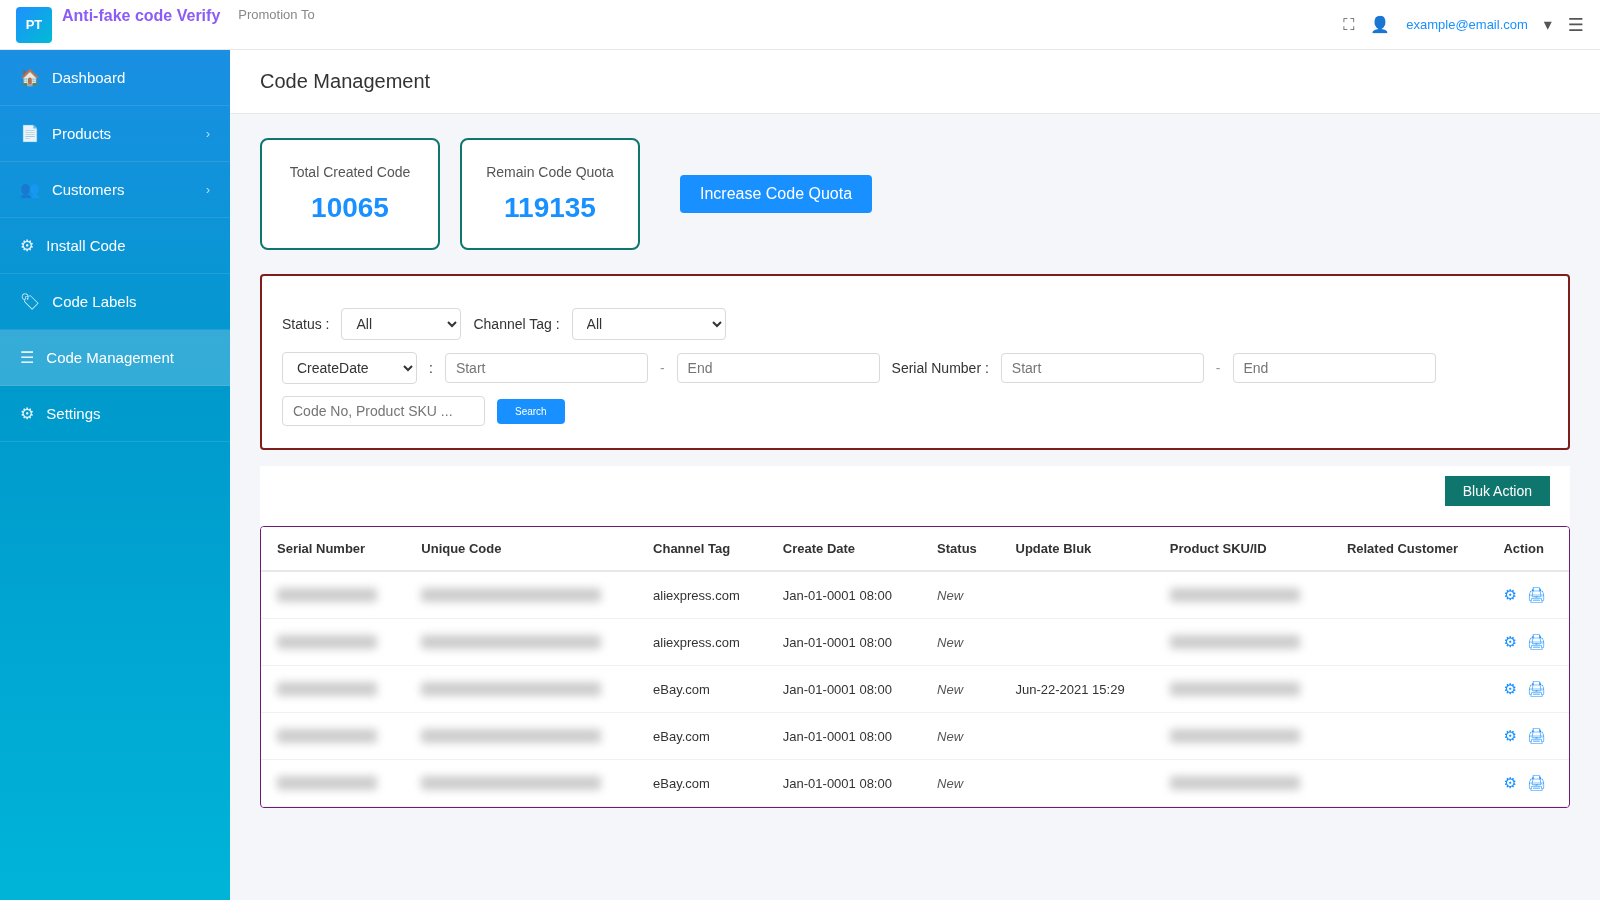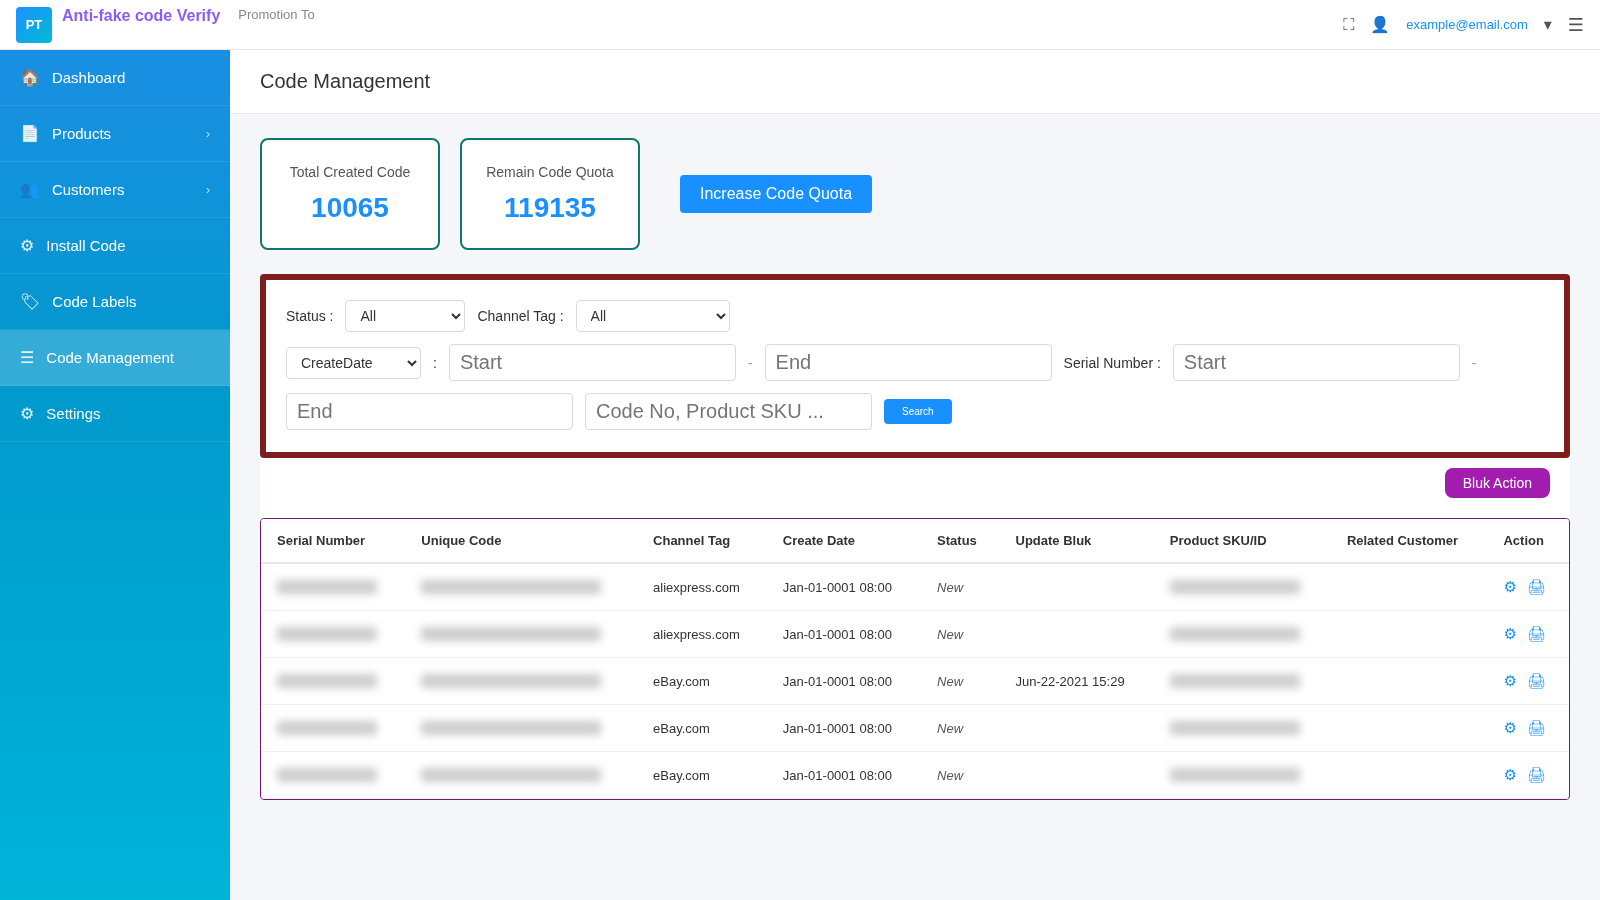--- a/index.html
+++ b/index.html
@@ -162,23 +162,24 @@
       border-radius: 4px;
       padding: 10px 20px;
       font-size: 16px;
       cursor: pointer;
       margin-left: 20px;
     }
 
     
     .filter-section {
       background: #fff;
-      border: 6px solid #7f1d1d;
-      border-radius: 4px;
-      padding: 20px 20px 10px;
+      border: 2px solid #7f1d1d;
+      border-radius: 4px;
+      padding: 32px 20px 10px;
+      margin-bottom: 16px;
     }
     .filter-row {
       display: flex;
       align-items: center;
       gap: 12px;
       margin-bottom: 12px;
       flex-wrap: wrap;
     }
     .filter-label {
       font-size: 14px;
@@ -193,41 +194,41 @@
       color: #333;
       background: #fff;
       cursor: pointer;
       appearance: auto;
       min-width: 120px;
     }
     .filter-input {
       border: 1px solid #d9d9d9;
       border-radius: 4px;
       padding: 6px 10px;
-      font-size: 20px;
+      font-size: 14px;
       color: #333;
       min-width: 120px;
     }
     .filter-separator {
       color: #999;
     }
     .btn-search {
       background: #1890ff;
       color: #fff;
       border: none;
       border-radius: 4px;
       padding: 7px 18px;
       font-size: 10px;
       cursor: pointer;
     }
     .btn-bulk {
-      background: #a21caf;
+      background: #0f766e;
       color: #fff;
       border: none;
-      border-radius: 8px;
+      border-radius: 0;
       padding: 7px 18px;
       font-size: 14px;
       cursor: pointer;
       float: right;
       margin-bottom: 10px;
     }
 
     
     .table-wrapper {
       background: #fff;

